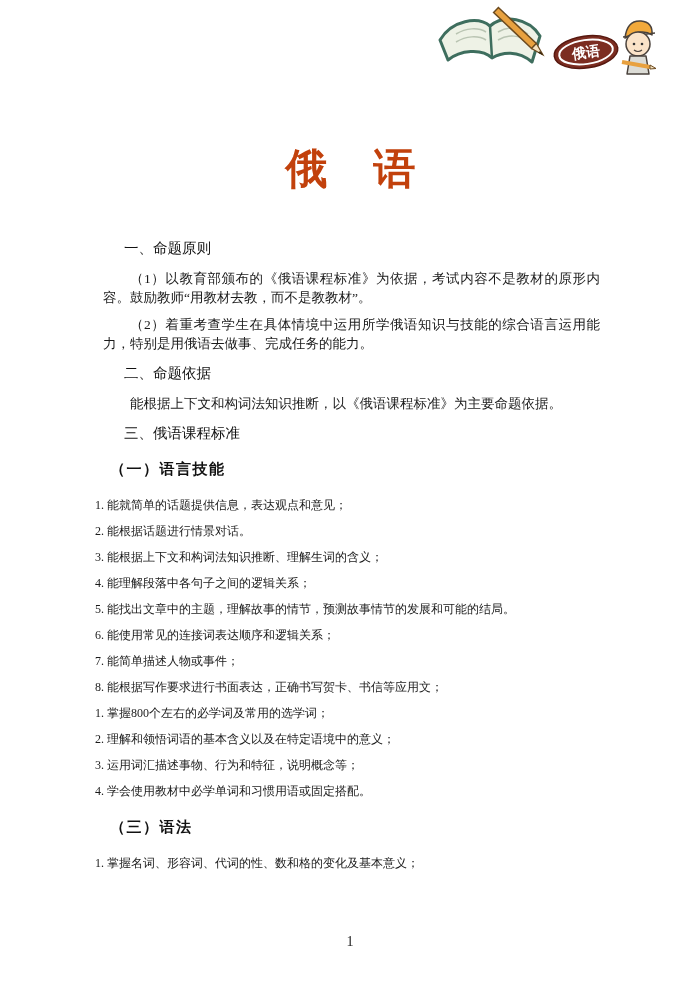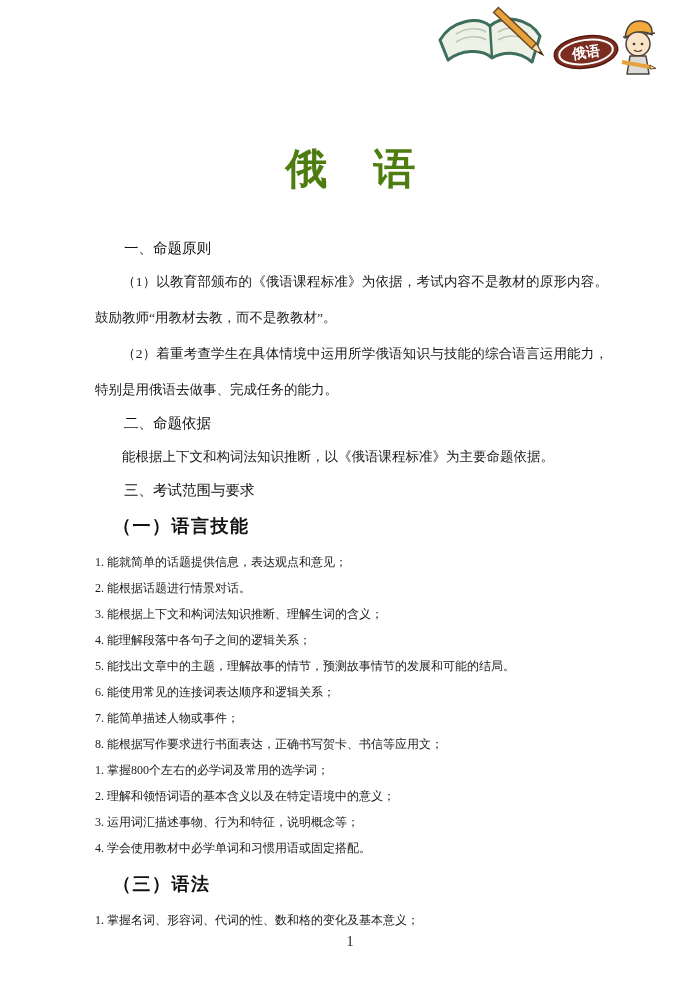--- a/index.html
+++ b/index.html
@@ -26,41 +26,41 @@
     right: 92px;
   }
   .title {
     margin: 0 0 44px 0;
     text-align: center;
     font-family: "Liberation Sans", sans-serif;
     font-weight: bold;
     font-size: 42px;
     line-height: 46px;
     letter-spacing: 2px;
-    color: #4d7c0f;
+    color: #c2410c;
   }
   .h2 {
     font-family: "Liberation Sans", sans-serif;
     font-weight: normal;
     font-size: 14.5px;
     line-height: 25px;
     text-indent: 2em;
     margin: 3px 0 3px 0;
     color: #111;
   }
   .para {
     font-size: 13.5px;
-    line-height: 36px;
+    line-height: 19px;
     text-indent: 2em;
     text-align: justify;
-    margin: 0;
+    margin: 8px;
   }
   .h3 {
     font-weight: bold;
-    font-size: 18px;
+    font-size: 15px;
     line-height: 26px;
     text-indent: 1em;
     letter-spacing: 1.5px;
     margin: 10px 0;
     color: #111;
   }
   .item {
     font-size: 12px;
     line-height: 26px;
     margin: 0;
@@ -123,21 +123,21 @@
 
     <h1 class="title">俄　语</h1>
 
     <h2 class="h2">一、命题原则</h2>
     <p class="para">（1）以教育部颁布的《俄语课程标准》为依据，考试内容不是教材的原形内容。鼓励教师“用教材去教，而不是教教材”。</p>
     <p class="para">（2）着重考查学生在具体情境中运用所学俄语知识与技能的综合语言运用能力，特别是用俄语去做事、完成任务的能力。</p>
 
     <h2 class="h2">二、命题依据</h2>
     <p class="para">能根据上下文和构词法知识推断，以《俄语课程标准》为主要命题依据。</p>
 
-    <h2 class="h2">三、考试范围与要求</h2>
+    <h2 class="h2">三、俄语课程标准</h2>
 
     <h3 class="h3">（一）语言技能</h3>
     <p class="item">1. 能就简单的话题提供信息，表达观点和意见；</p>
     <p class="item">2. 能根据话题进行情景对话。</p>
     <p class="item">3. 能根据上下文和构词法知识推断、理解生词的含义；</p>
     <p class="item">4. 能理解段落中各句子之间的逻辑关系；</p>
     <p class="item">5. 能找出文章中的主题，理解故事的情节，预测故事情节的发展和可能的结局。</p>
     <p class="item">6. 能使用常见的连接词表达顺序和逻辑关系；</p>
     <p class="item">7. 能简单描述人物或事件；</p>
     <p class="item">8. 能根据写作要求进行书面表达，正确书写贺卡、书信等应用文；</p>

